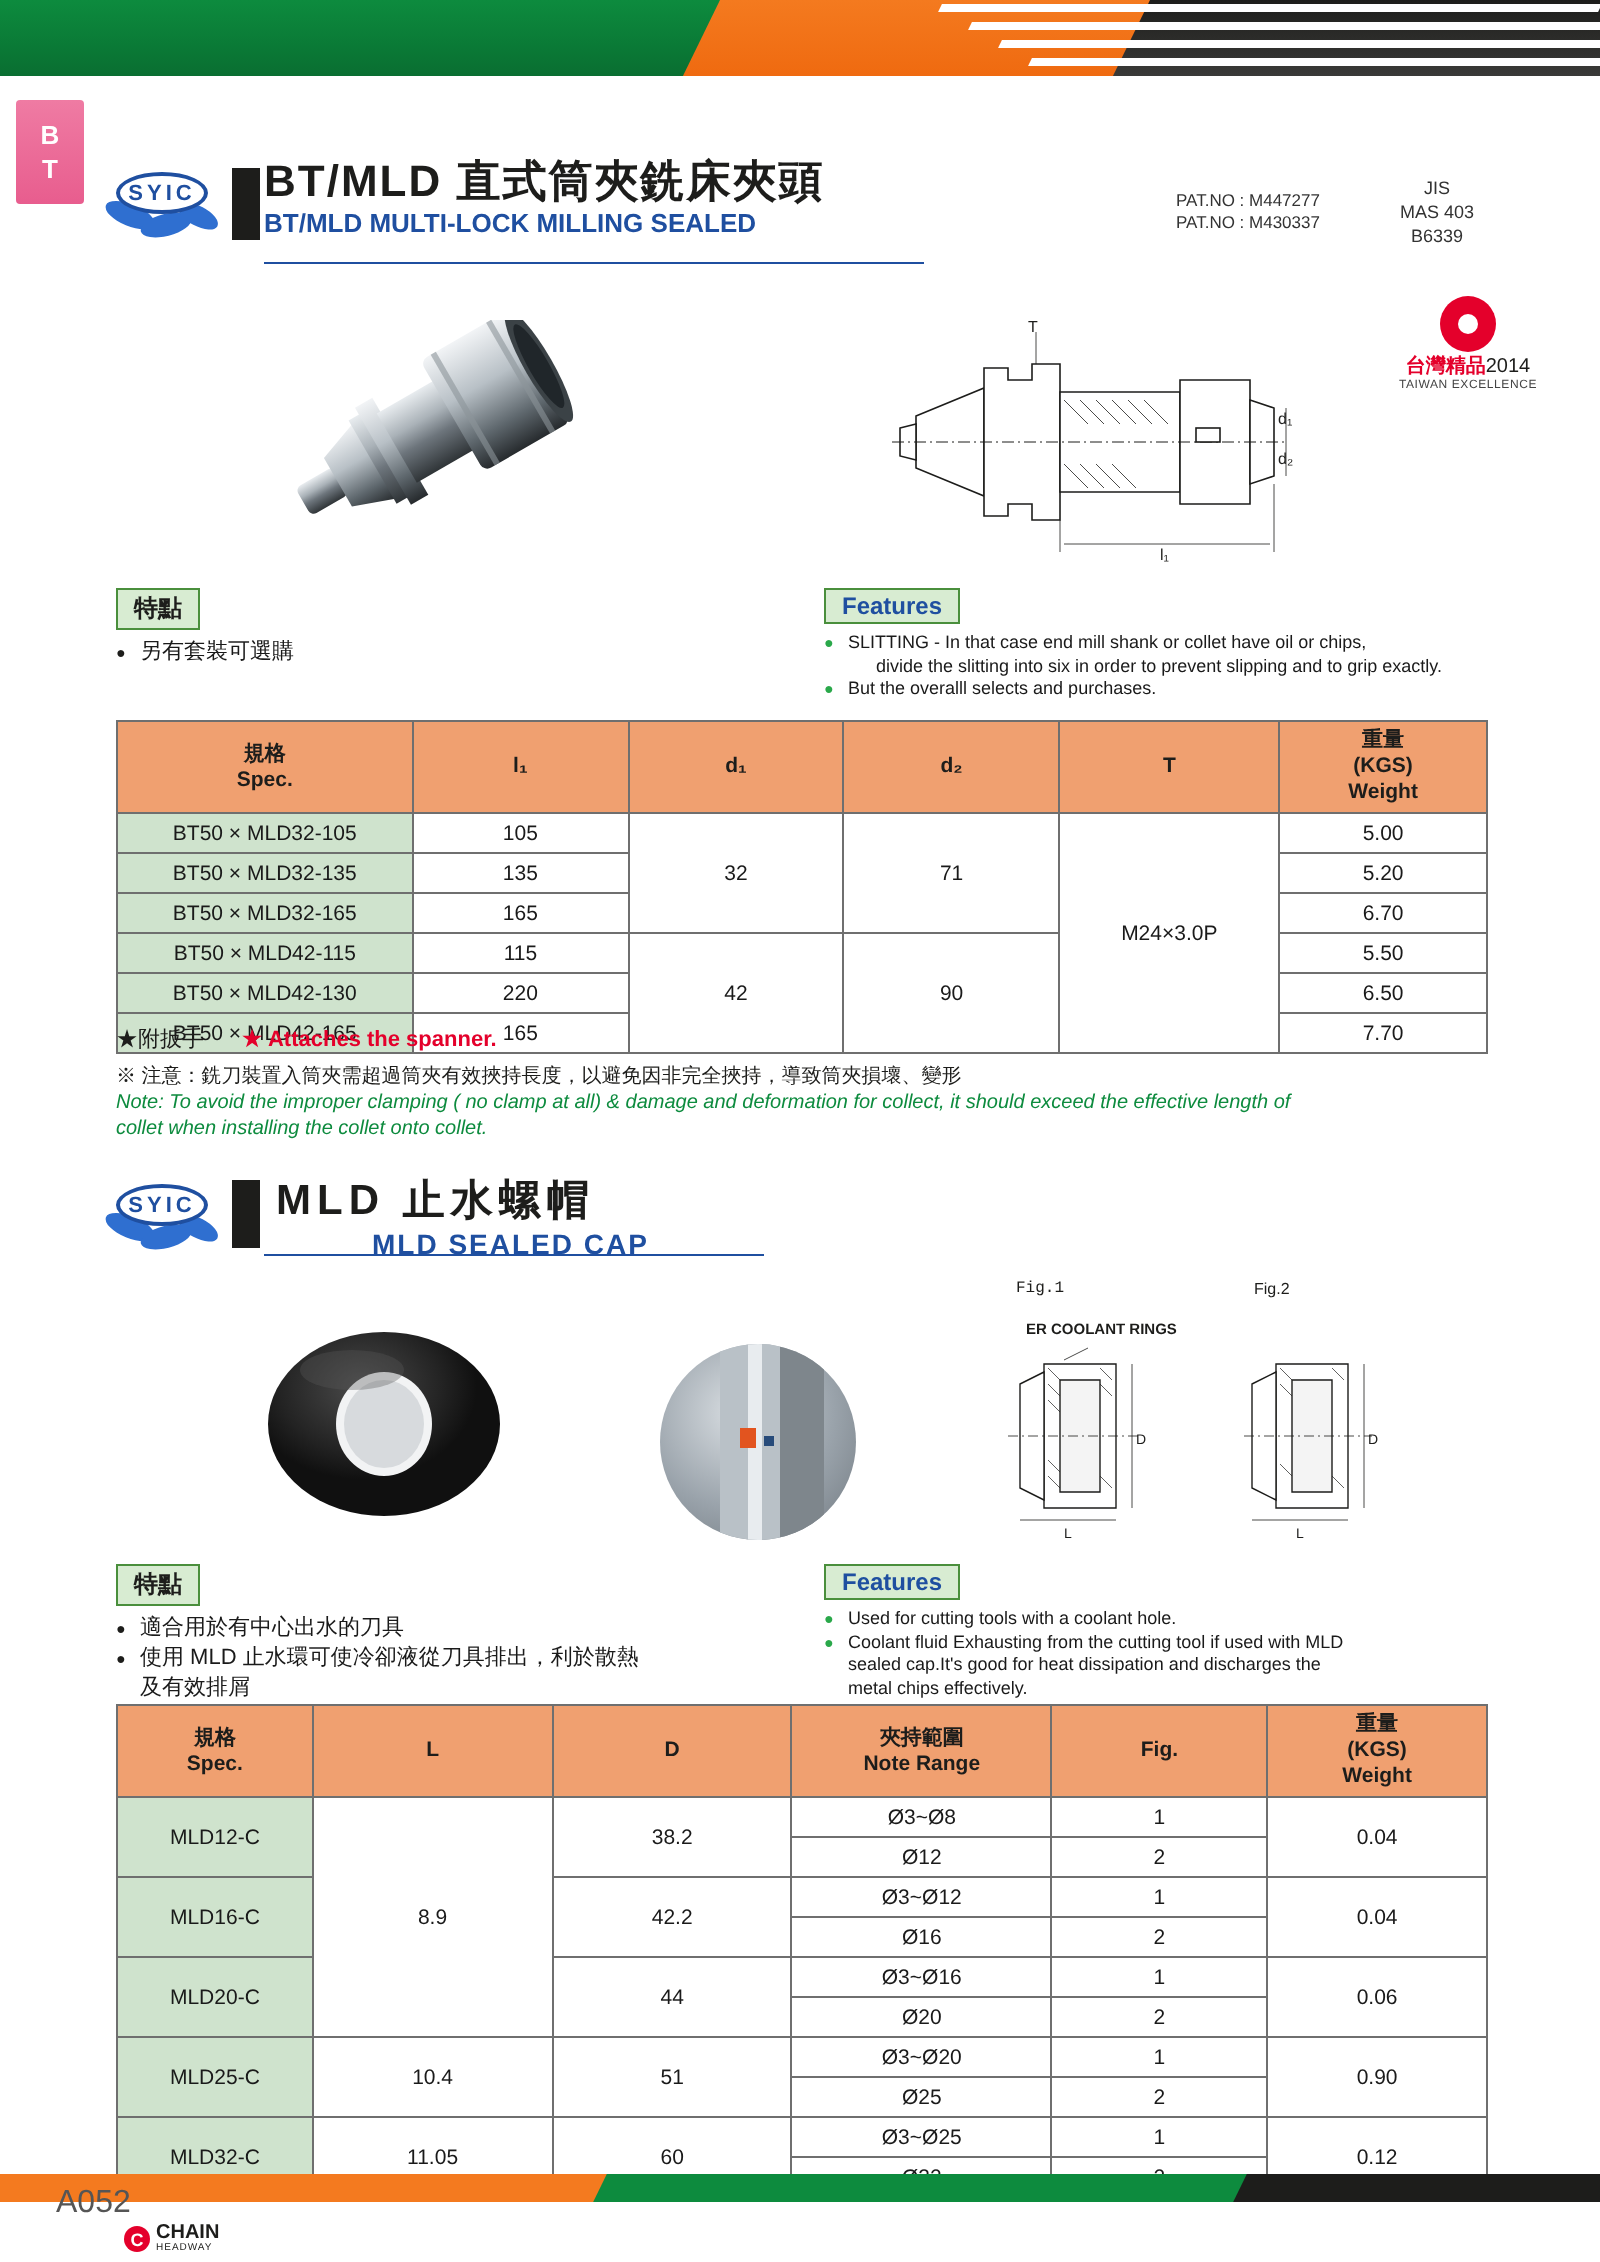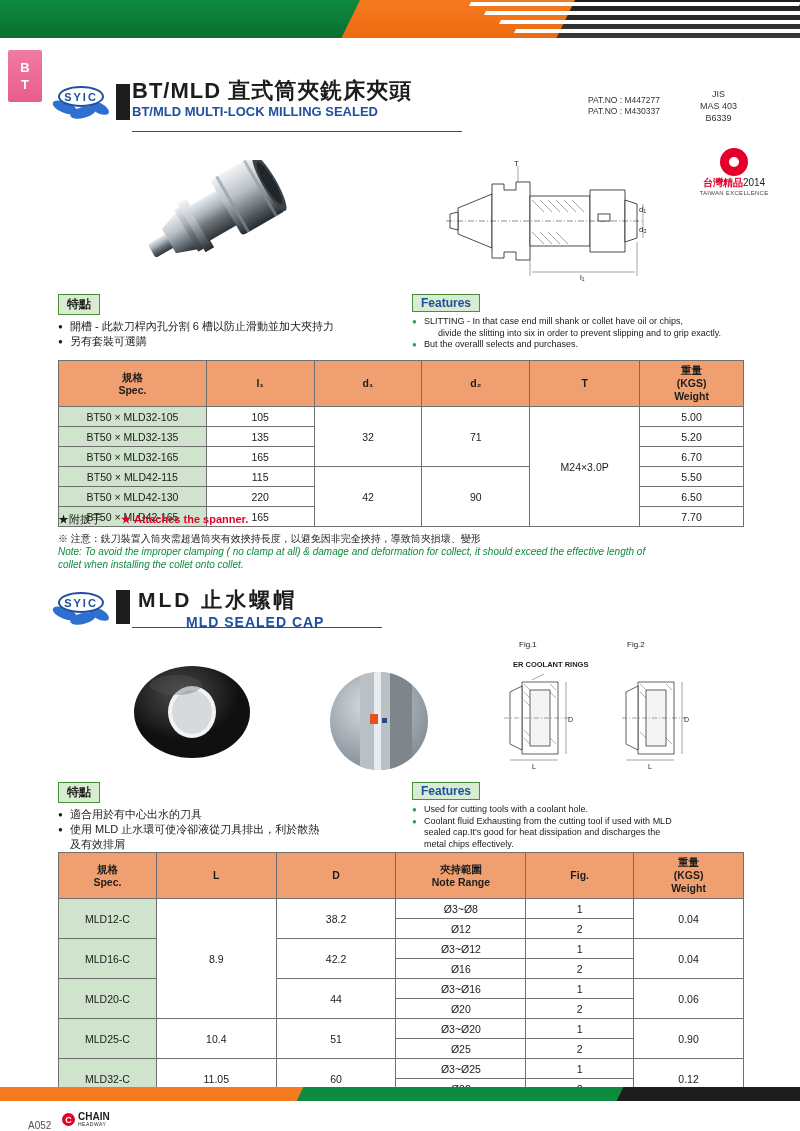--- a/index.html
+++ b/index.html
@@ -33,21 +33,21 @@
   .topbar .s4 { left:515px; top:29px; width:330px; }
 
   
   .botbar { position:absolute; left:0; bottom:0; width:800px; height:44px; overflow:hidden; background:#fff;}
   .botbar .orange { position:absolute; left:-30px; top:0; width:420px; height:14px;
       background:#f47a1f; transform: skewX(-26deg);}
   .botbar .green { position:absolute; left:300px; top:0; width:560px; height:14px;
       background:#0d8b3e; transform: skewX(-26deg);}
   .botbar .dark { position:absolute; left:620px; top:0; width:260px; height:14px;
       background:#1d1d1b; transform: skewX(-26deg);}
-  .page-no { position:absolute; left:28px; bottom:0; font-size:10px; color:#555; }
+  .page-no { position:absolute; left:28px; bottom:20px; font-size:16px; color:#555; }
   .chain-logo { position:absolute; left:62px; bottom:4px; display:flex; align-items:center; gap:3px; }
   .chain-logo .cmark { width:13px; height:13px; border-radius:50%;
       background:#e4002b; color:#fff; font-size:9px; font-weight:bold;
       display:flex; align-items:center; justify-content:center; }
   .chain-logo .ctext { font-size:10px; font-weight:bold; color:#1d1d1b; line-height:1; }
   .chain-logo .ctext small { display:block; font-size:5px; letter-spacing:.5px; font-weight:normal;}
 
   
   .sidetab { position:absolute; left:8px; top:50px; width:34px; height:52px;
       background:linear-gradient(180deg,#ef7ba3,#e85d8e); color:#fff;
@@ -235,21 +235,20 @@
   </g>
   <text class="figlabel" x="74" y="6" font-size="7" fill="#1d1d1b">T</text>
   <text class="figlabel" x="140" y="120" font-size="7" fill="#1d1d1b">l₁</text>
   <text class="figlabel" x="199" y="52" font-size="6" fill="#1d1d1b">d₁</text>
   <text class="figlabel" x="199" y="72" font-size="6" fill="#1d1d1b">d₂</text>
 </svg>
 
 <div style="position:absolute; left:58px; top:294px; width:330px;">
   <div class="feat-label">特點</div>
   <ul class="feat-ul cn">
-    <li>開槽 - 此款刀桿內孔分割 6 槽以防止滑動並加大夾持力</li>
     <li>另有套裝可選購</li>
   </ul>
 </div>
 
 <div style="position:absolute; left:412px; top:294px; width:360px;">
   <div class="feat-label en">Features</div>
   <ul class="feat-ul en">
     <li>
       <span>SLITTING - In that case end mill shank or collet have oil or chips,</span>
       <span class="sub" style="display:block; padding-left:14px;">divide the slitting into six in order to prevent slipping and to grip exactly.</span>
@@ -355,21 +354,21 @@
 <div class="cap-photo2">
   <svg viewBox="0 0 98 98" width="98" height="98">
     <rect x="30" y="0" width="30" height="98" fill="#b9c1c7"></rect>
     <rect x="44" y="0" width="7" height="98" fill="#e8ecef"></rect>
     <rect x="60" y="0" width="22" height="98" fill="#7e868c"></rect>
     <rect x="40" y="42" width="8" height="10" fill="#e2541f"></rect>
     <rect x="52" y="46" width="5" height="5" fill="#274b7a"></rect>
   </svg>
 </div>
 
-<div style="position:absolute; left:519px; top:640px;" class="figlabel">Fig.1</div>
+<div style="position:absolute; left:508px; top:640px;font-family:Liberation Mono, monospace;" class="figlabel">Fig.1</div>
 <div style="position:absolute; left:627px; top:640px;" class="figlabel">Fig.2</div>
 <div style="position:absolute; left:513px; top:660px; font-size:7.5px; font-weight:bold; color:#1d1d1b;">ER COOLANT RINGS</div>
 
 <svg style="position:absolute; left:500px; top:668px; width:120px; height:105px;" viewBox="0 0 120 105">
   <g stroke="#1d1d1b" fill="#fff" stroke-width="0.7">
     <path d="M22 14 L58 14 L58 86 L22 86 Z"></path>
     <path d="M10 24 L22 18 L22 82 L10 76 Z"></path>
     <path d="M30 22 L50 22 L50 78 L30 78 Z" fill="#f4f4f4"></path>
     <line x1="4" y1="50" x2="70" y2="50" stroke-dasharray="5,2,1,2" stroke-width="0.4"></line>
     <g stroke-width="0.35">

